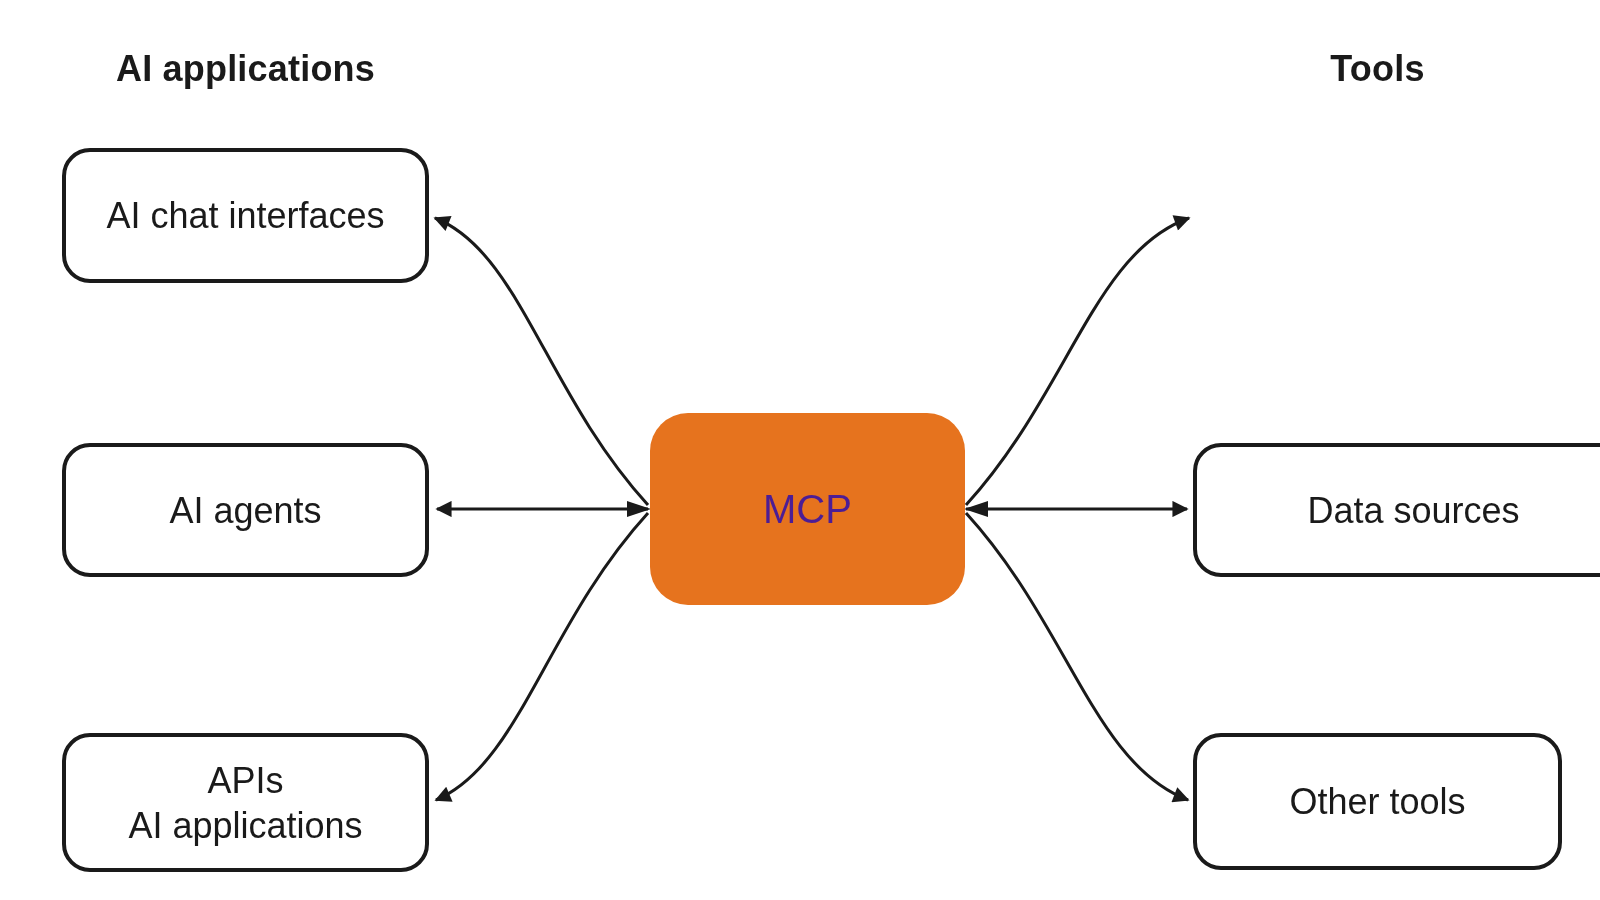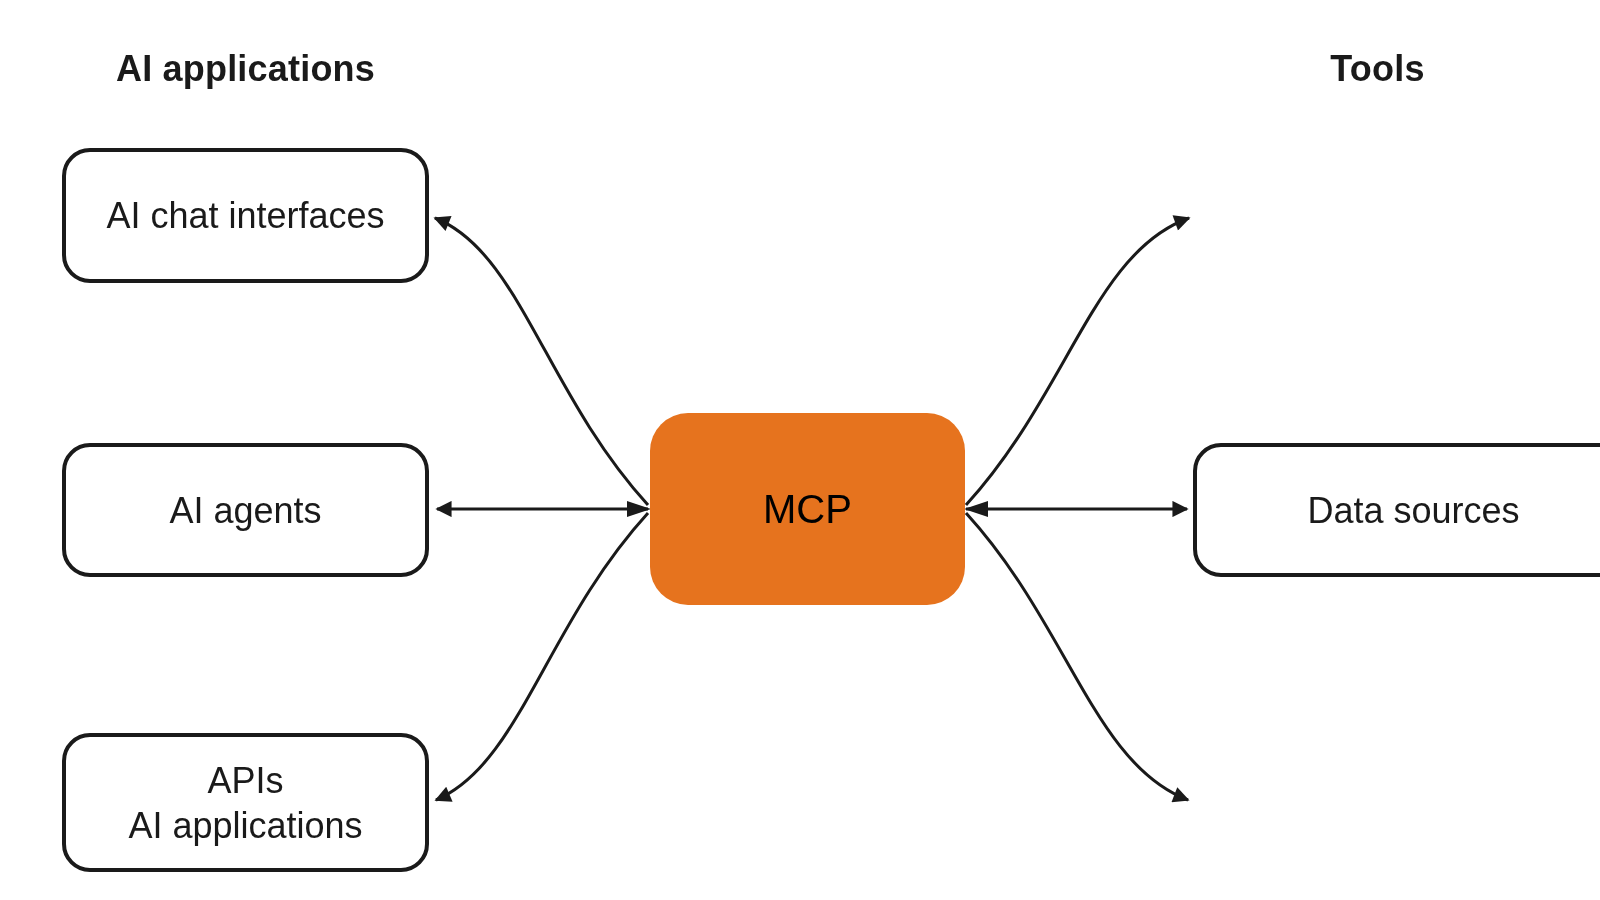--- a/index.html
+++ b/index.html
@@ -56,21 +56,21 @@
   #node-data-sources{ left: 1193px; top: 443px; width: 441px; height: 134px; }
   #node-other-tools { left: 1193px; top: 733px; width: 369px; height: 137px; }
   #node-mcp {
     left: 650px;
     top: 413px;
     width: 315px;
     height: 192px;
     background: #E6731E;
     border: none;
     border-radius: 38px;
-    color: #000000;
+    color: #4c1d95;
     font-size: 40px;
   }
   .edge {
     stroke: #1a1a1a;
     stroke-width: 3;
     fill: none;
   }
   .mcp-arrowhead {
     fill: #1a1a1a;
     stroke: none;
@@ -114,14 +114,17 @@
 AI applications</span>
   </div>
 
   <div class="node" id="node-mcp">
     <span>MCP</span>
   </div>
 
   <div class="node" id="node-data-sources">
     <span>Data sources</span>
   </div>
+  <div class="node" id="node-other-tools">
+    <span>Other tools</span>
+  </div>
 
 </div>
 
 </body></html>

